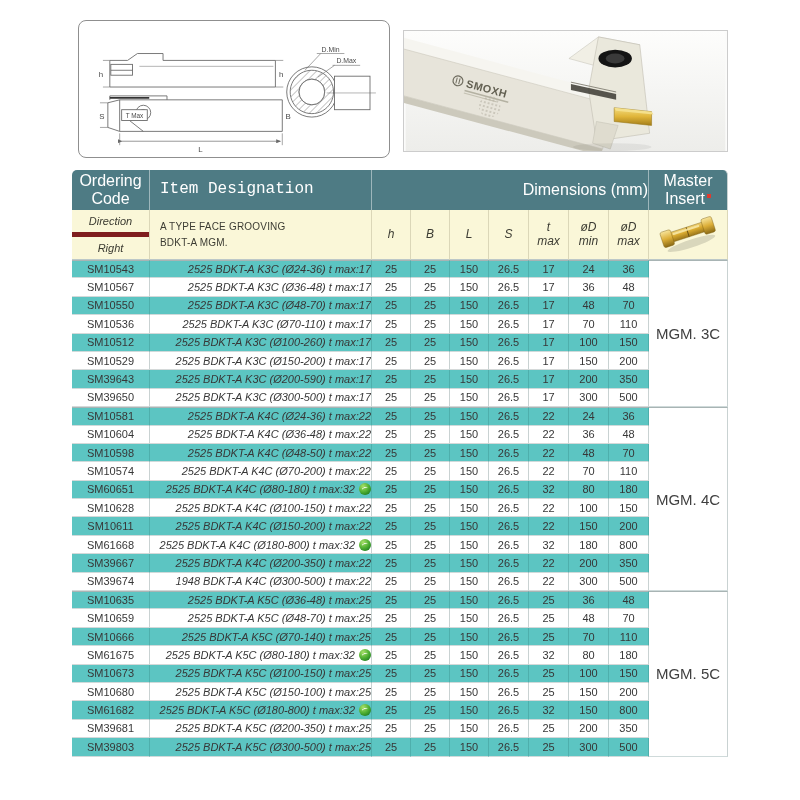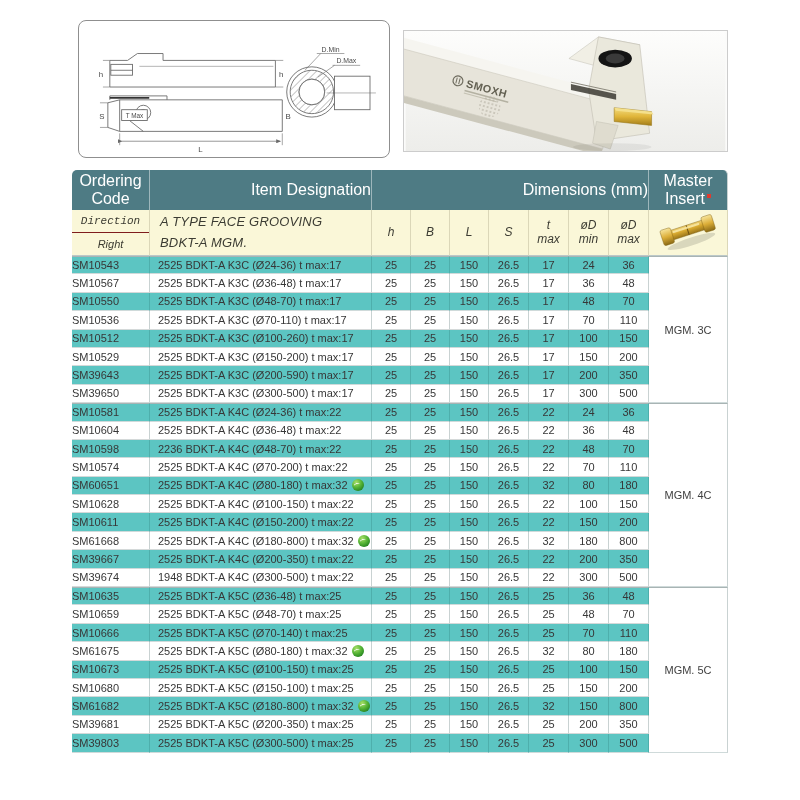--- a/index.html
+++ b/index.html
@@ -24,49 +24,49 @@
   }
   thead th,thead td,tbody td{box-sizing:border-box;padding:0;}
   
   tr.head-row th{
     background:#4e7b84;color:#ffffff;font-weight:400;height:40px;
     font-size:16px;line-height:1.12;vertical-align:middle;
     border-right:1px solid rgba(255,255,255,.45);
   }
   tr.head-row th:last-child{border-right:1px solid #c9d2d2;}
   th.h-code{border-top-left-radius:5px;text-align:center;padding:0 6px;}
-  th.h-item{text-align:right;padding-left:10px;}
+  th.h-item{text-align:left;padding-left:10px;font-family:Liberation Mono, monospace;}
   th.h-dims{text-align:right;font-size:13px;}
   th.h-master{border-top-right-radius:5px;text-align:center;padding:0 8px;margin-top:44px;}
   .red-mark{display:inline-block;width:4px;height:4px;background:#e03a2f;margin-left:2px;vertical-align:6px;}
   
   tr.sub-row td{
     background:#faf7d8;height:46px;vertical-align:middle;color:#3c3c33;
     border-right:1px solid #dbd7b8;border-bottom:1px solid #bcc8c8;
   }
   td.s-dir{padding:0;}
   td.s-dir .dir-top,td.s-dir .dir-bot{
     height:22px;line-height:22px;text-align:center;font-style:italic;font-size:11px;color:#3a3a30;
   }
-  td.s-dir .dir-top{border-bottom:1px solid #7f1d1d;font-family:Liberation Mono, monospace;}
-  td.s-family{font-style:italic;font-size:13px;padding-left:10px;line-height:1.55;letter-spacing:.2px;}
+  td.s-dir .dir-top{border-bottom:5px solid #7f1d1d;}
+  td.s-family{font-size:10px;padding-left:10px;line-height:1.55;letter-spacing:.2px;}
   td.s-dim{text-align:center;font-style:italic;font-size:12px;line-height:1.15;}
   td.s-insert{background:#ffffff;text-align:center;vertical-align:middle;border-right:1px solid #c9d2d2;}
   
   tbody td{
     height:18.4px;font-size:11px;color:#373737;vertical-align:middle;
     border-right:1px solid #c9d2d2;border-bottom:1px solid #d4d9d9;background:#ffffff;
     white-space:nowrap;overflow:hidden;
   }
   tbody tr.row-teal td{background:#5cc5c2;border-right:1px solid rgba(35,110,108,.25);border-bottom:1px solid #cfdada;}
   tbody tr.group-start td{border-top:1px solid #a8b4b4;}
-  td.c-code{}
-  td.c-des{text-align:left;padding-left:8px;}
+  td.c-code{text-align:center;}
+  td.c-des{text-align:right;padding-left:8px;font-style:italic;}
   td.c-dim{text-align:center;}
-  td.c-master{background:#ffffff !important;text-align:center;font-size:11px;color:#3f3f3f;
+  td.c-master{background:#ffffff !important;text-align:center;font-size:15px;color:#3f3f3f;
     border-right:1px solid #c9d2d2;border-bottom:1px solid #c9d2d2;border-left:0;}
   tbody tr.row-teal td.c-master{border-right:1px solid #c9d2d2;}
   
   .new-badge{
     display:inline-block;width:12px;height:12px;border-radius:50%;margin-left:4px;vertical-align:-2px;
     background:radial-gradient(circle at 35% 28%, #a9e06a 0%, #55b335 45%, #2b8a23 75%, #1d661a 100%);
     position:relative;
   }
   .new-badge::after{
     content:"";position:absolute;left:2.5px;top:4px;width:6px;height:3px;
@@ -372,21 +372,21 @@
         <td class="c-dim">25</td>
         <td class="c-dim">25</td>
         <td class="c-dim">150</td>
         <td class="c-dim">26.5</td>
         <td class="c-dim">22</td>
         <td class="c-dim">36</td>
         <td class="c-dim">48</td>
       </tr>
       <tr class="row-teal">
         <td class="c-code">SM10598</td>
-        <td class="c-des">2236 BDKT-A K4C (Ø48-70) t max:22</td>
+        <td class="c-des">2525 BDKT-A K4C (Ø48-50) t max:22</td>
         <td class="c-dim">25</td>
         <td class="c-dim">25</td>
         <td class="c-dim">150</td>
         <td class="c-dim">26.5</td>
         <td class="c-dim">22</td>
         <td class="c-dim">48</td>
         <td class="c-dim">70</td>
       </tr>
       <tr class="row-white">
         <td class="c-code">SM10574</td>

